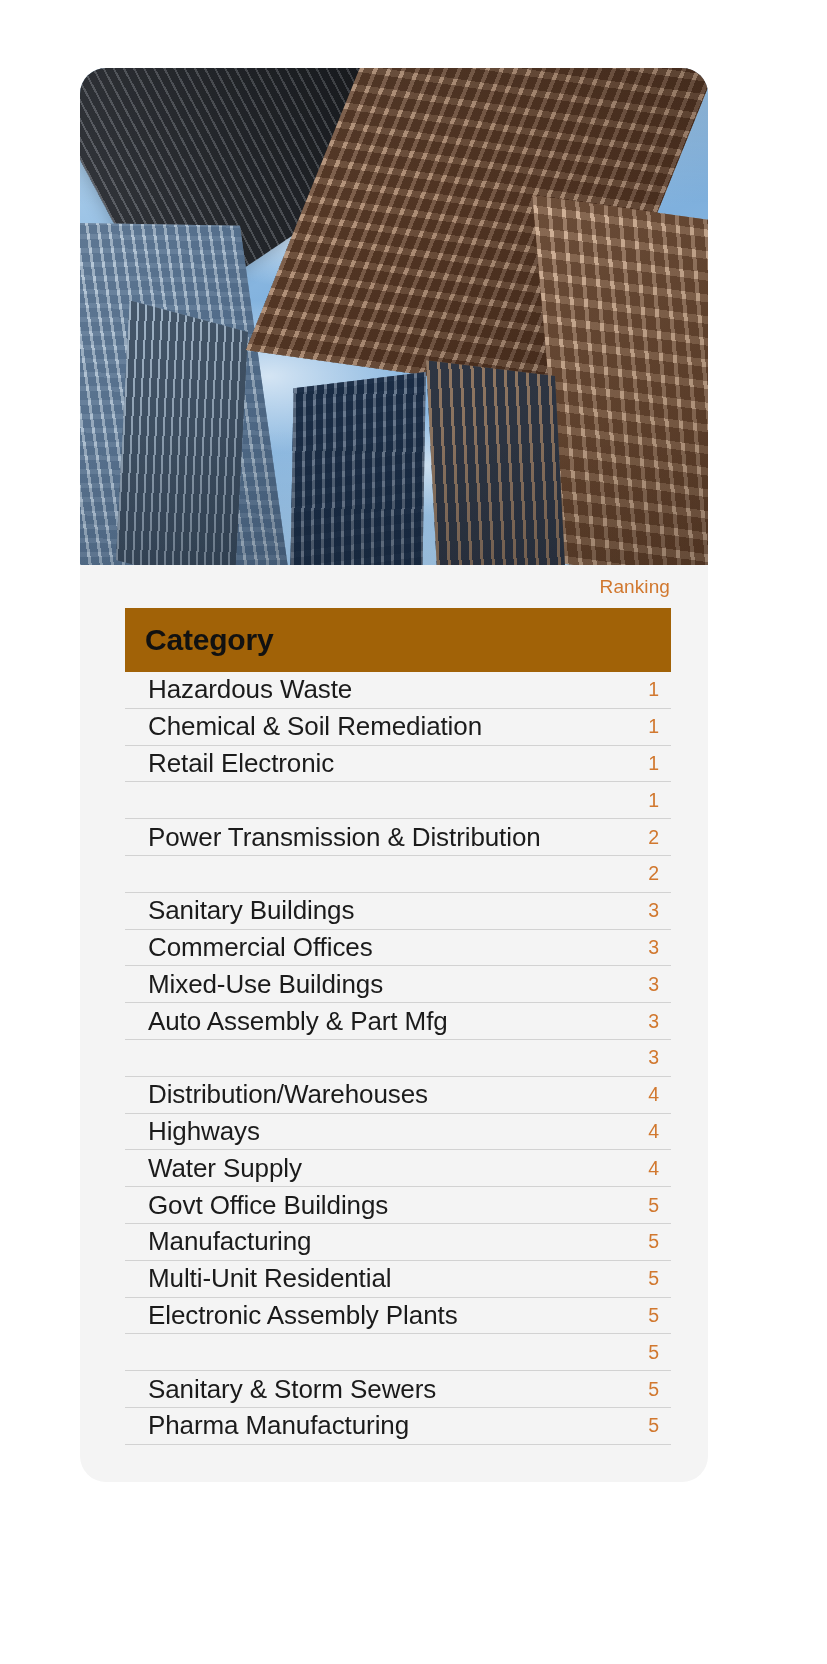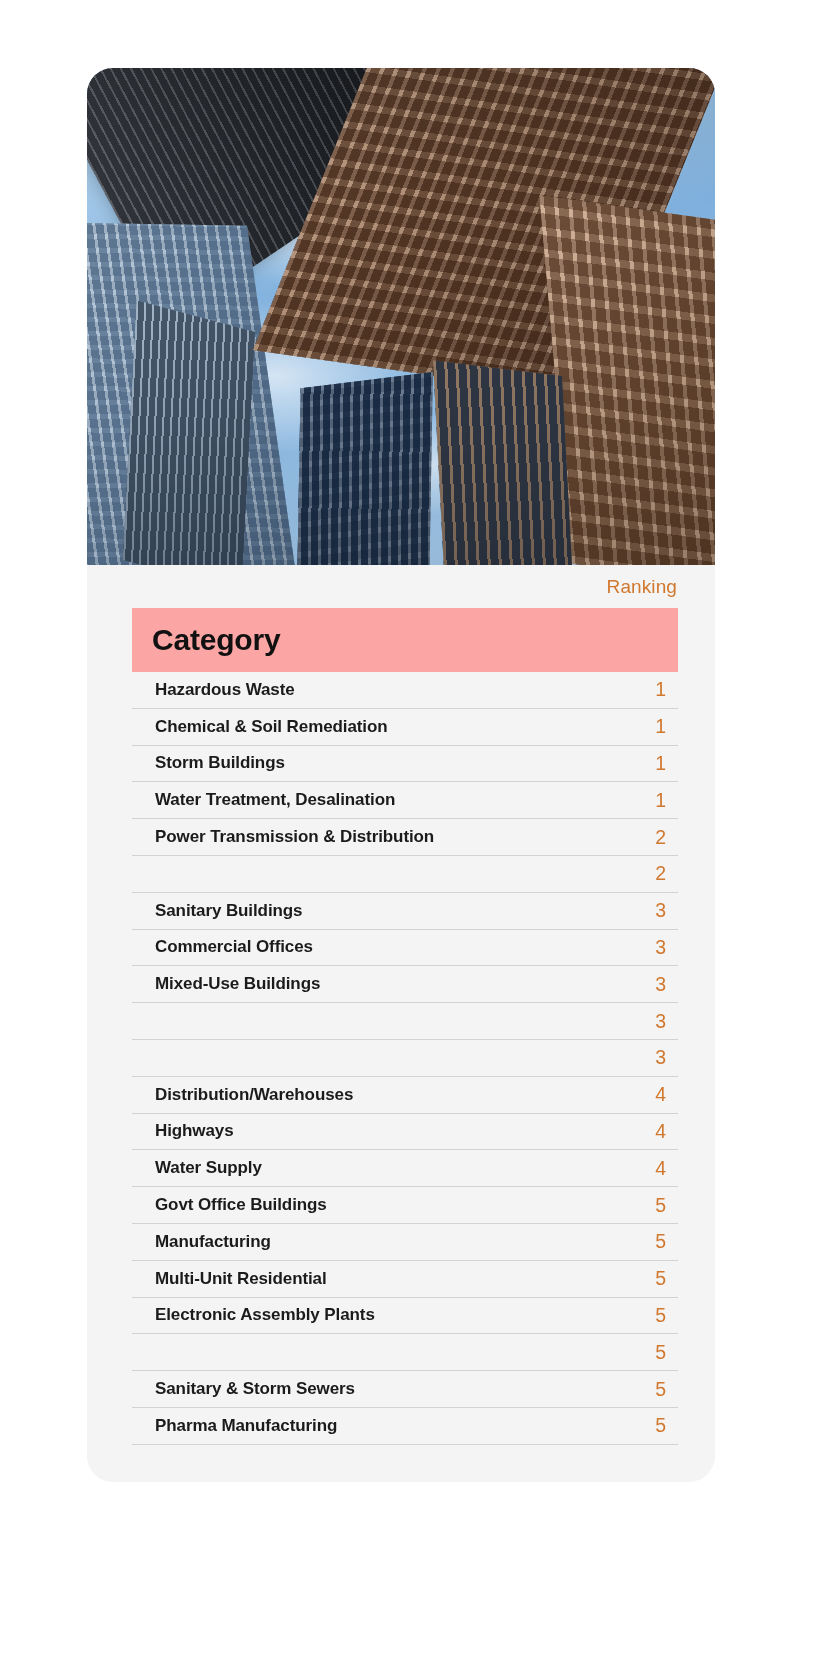--- a/index.html
+++ b/index.html
@@ -17,21 +17,21 @@
   .page {
     position: relative;
     width: 827px;
     height: 1664px;
     background: #ffffff;
   }
 
   
   .card {
     position: absolute;
-    left: 87px;
+    left: 80px;
     top: 68px;
     width: 628px;
     height: 1414px;
     background: #f4f4f4;
     border-radius: 26px;
     overflow: hidden;
   }
 
   
   .hero {
@@ -140,21 +140,21 @@
   }
 
   
   .table {
     position: absolute;
     left: 45px;
     top: 540px;
     width: 546px;
   }
   .thead {
-    background: #fca5a5;
+    background: #a16207;
     height: 64px;
     display: flex;
     align-items: center;
   }
   .thead .col-cat {
     padding-left: 20px;
     font-size: 30px;
     font-weight: 700;
     color: #111111;
     letter-spacing: -0.2px;
@@ -163,23 +163,23 @@
 
   .trow {
     height: 35.8px;
     display: flex;
     align-items: center;
     border-bottom: 1px solid #d2d2d2;
     background: #f4f4f4;
   }
   .trow .cell-cat {
     padding-left: 23px;
-    font-size: 17px;
+    font-size: 26px;
     color: #1b1b1b;
-    font-weight: 700;
+    font-weight: 400;
     letter-spacing: -0.1px;
     white-space: nowrap;
   }
   .trow .cell-rank {
     margin-left: auto;
     width: 64px;
     text-align: right;
     padding-right: 12px;
     font-size: 19.5px;
     color: #d1782f;
@@ -217,25 +217,24 @@
       <div id="tbody">
           <div class="trow">
             <div class="cell-cat">Hazardous Waste</div>
             <div class="cell-rank">1</div>
           </div>
           <div class="trow">
             <div class="cell-cat">Chemical &amp; Soil Remediation</div>
             <div class="cell-rank">1</div>
           </div>
           <div class="trow">
-            <div class="cell-cat">Storm Buildings</div>
+            <div class="cell-cat">Retail Electronic</div>
             <div class="cell-rank">1</div>
           </div>
           <div class="trow">
-            <div class="cell-cat">Water Treatment, Desalination</div>
             <div class="cell-rank">1</div>
           </div>
           <div class="trow">
             <div class="cell-cat">Power Transmission &amp; Distribution</div>
             <div class="cell-rank">2</div>
           </div>
           <div class="trow">
             <div class="cell-rank">2</div>
           </div>
           <div class="trow">
@@ -244,20 +243,21 @@
           </div>
           <div class="trow">
             <div class="cell-cat">Commercial Offices</div>
             <div class="cell-rank">3</div>
           </div>
           <div class="trow">
             <div class="cell-cat">Mixed-Use Buildings</div>
             <div class="cell-rank">3</div>
           </div>
           <div class="trow">
+            <div class="cell-cat">Auto Assembly &amp; Part Mfg</div>
             <div class="cell-rank">3</div>
           </div>
           <div class="trow">
             <div class="cell-rank">3</div>
           </div>
           <div class="trow">
             <div class="cell-cat">Distribution/Warehouses</div>
             <div class="cell-rank">4</div>
           </div>
           <div class="trow">

